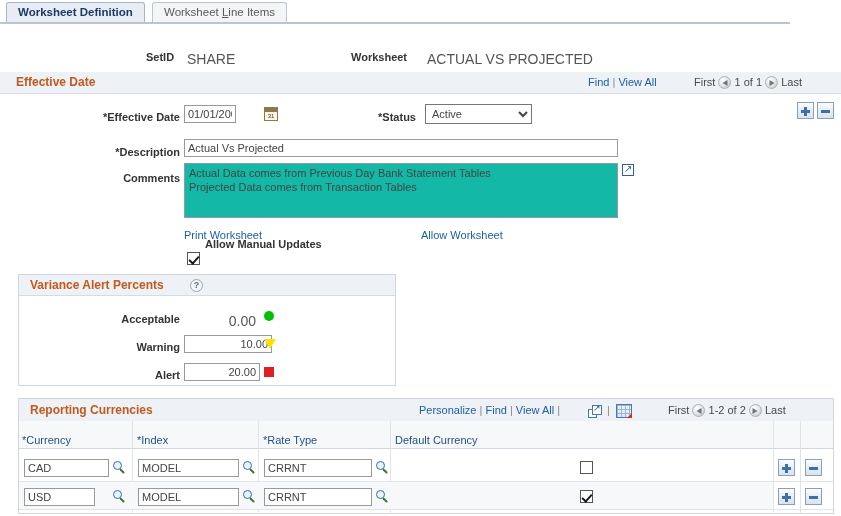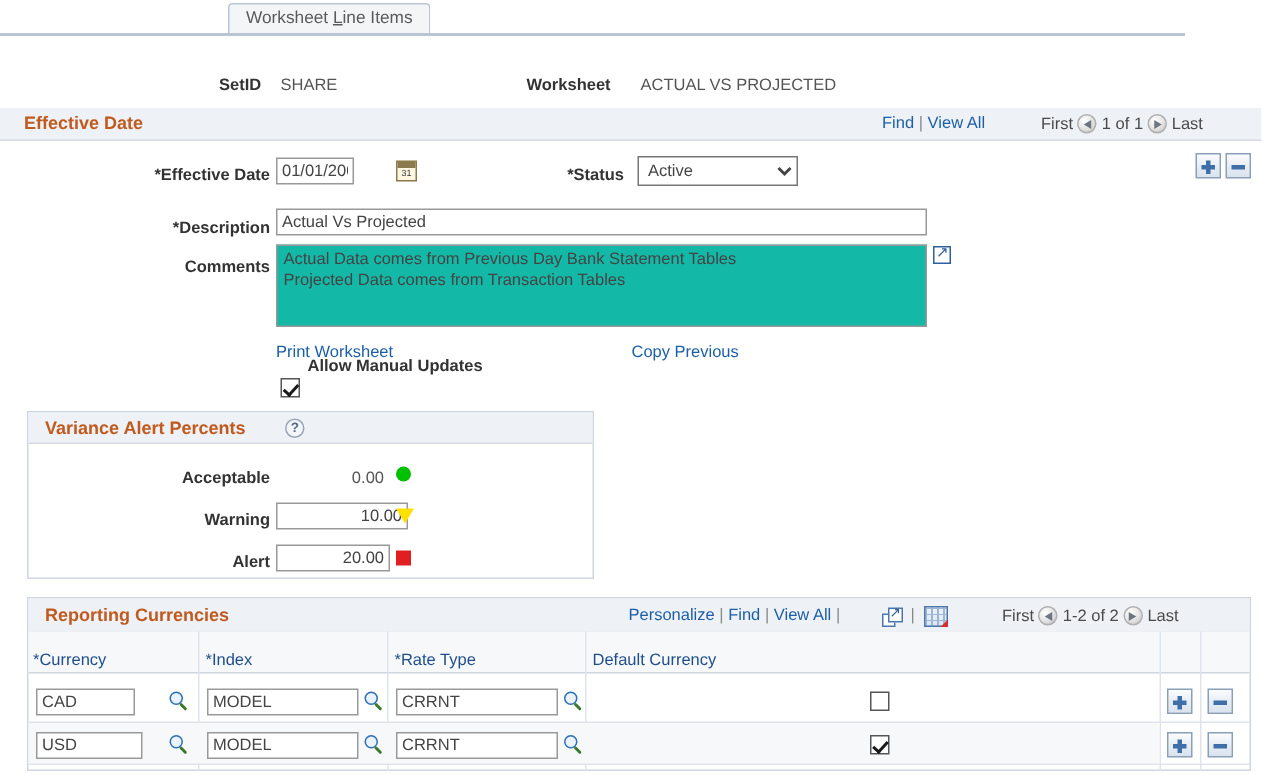--- a/index.html
+++ b/index.html
@@ -58,21 +58,21 @@
   .lbl {
     position: absolute;
     font-weight: bold;
     color: #333333;
     font-size: 11px;
     white-space: nowrap;
   }
   .val {
     position: absolute;
     color: #555555;
-    font-size: 11px;
+    font-size: 14px;
     white-space: nowrap;
   }
   .rt { text-align: right; }
 
   
   .sec-bar {
     position: absolute;
     background: #eef1f5;
     border-bottom: 1px solid #d6dbe3;
   }
@@ -371,20 +371,23 @@
     position: absolute; right: -1px; bottom: -1px;
     border-left: 5px solid transparent;
     border-bottom: 5px solid #d32f2f;
   }
   .pipe { color: #8a8a8a; }
 </style>
 </head>
 <body>
 
 <div class="tabstrip">
+  <div class="tab tab-active">
+    <span>Worksheet Definition</span>
+  </div>
   <div class="tab tab-inactive">
     <span>Worksheet </span><span class="ak">L</span><span>ine Items</span>
   </div>
   <div class="tabline"></div>
 </div>
 
 <div class="lbl" style="left:146px; top:51px;">SetID</div>
 <div class="val" style="left:187px; top:51px;">SHARE</div>
 <div class="lbl" style="left:351px; top:51px;">Worksheet</div>
 <div class="val" style="left:427px; top:51px;">ACTUAL VS PROJECTED</div>
@@ -421,21 +424,21 @@
 
 <div class="lbl rt" style="left:60px; top:146px; width:120px;">*Description</div>
 <input class="tf" style="left: 184px; top: 139px; width: 434px;" value="Actual Vs Projected">
 
 <div class="lbl rt" style="left:60px; top:172px; width:120px;">Comments</div>
 <textarea class="ta" style="left: 184px; top: 163px; width: 434px; height: 55px;">Actual Data comes from Previous Day Bank Statement Tables
 Projected Data comes from Transaction Tables</textarea>
 <div class="expicon" style="left:622px; top:164px;"></div>
 
 <div class="lnk" style="position:absolute; left:184px; top:229px; font-size:11px;">Print Worksheet</div>
-<div class="lnk" style="position:absolute; left:421px; top:229px; font-size:11px;">Copy Previous</div>
+<div class="lnk" style="position:absolute; left:421px; top:229px; font-size:11px;">Allow Worksheet</div>
 
 <div class="cbx checked" style="left:187px; top:252px;"></div>
 <div class="lbl" style="left:205px; top:238px;">Allow Manual Updates</div>
 
 <div class="panel" style="left:18px; top:274px; width:378px; height:112px;"></div>
 <div class="sec-bar" style="left:19px; top:275px; width:376px; height:20px;"></div>
 <div class="sec-title" style="left:30px; top:278px;">Variance Alert Percents</div>
 <div class="helpq" style="left:190px; top:279px;">?</div>
 
 <div class="lbl rt" style="left:60px; top:313px; width:120px;">Acceptable</div>
@@ -487,21 +490,21 @@
 <div class="vsep" style="left:258px; top:421px; height:93px;"></div>
 <div class="vsep" style="left:390px; top:421px; height:93px;"></div>
 <div class="vsep" style="left:773px; top:421px; height:93px;"></div>
 <div class="vsep" style="left:800px; top:421px; height:93px;"></div>
 
 <div class="hsep" style="left:19px; top:481px; width:814px;"></div>
 <div class="rowband" style="left:19px; top:482px; width:754px; height:27px;"></div>
 <div class="hsep" style="left:19px; top:509px; width:814px;"></div>
 
 <div>
-  <input class="tf" style="left: 24px; top: 459px; width: 66px;" value="CAD">
+  <input class="tf" style="left: 24px; top: 459px; width: 85px;" value="CAD">
   <div class="mag" style="left:113px; top:461px;">
       <div class="circle"></div>
       <div class="handle"></div>
     </div>
 
   <input class="tf" style="left: 138px; top: 459px; width: 101px;" value="MODEL">
   <div class="mag" style="left:243px; top:461px;">
       <div class="circle"></div>
       <div class="handle"></div>
     </div>

